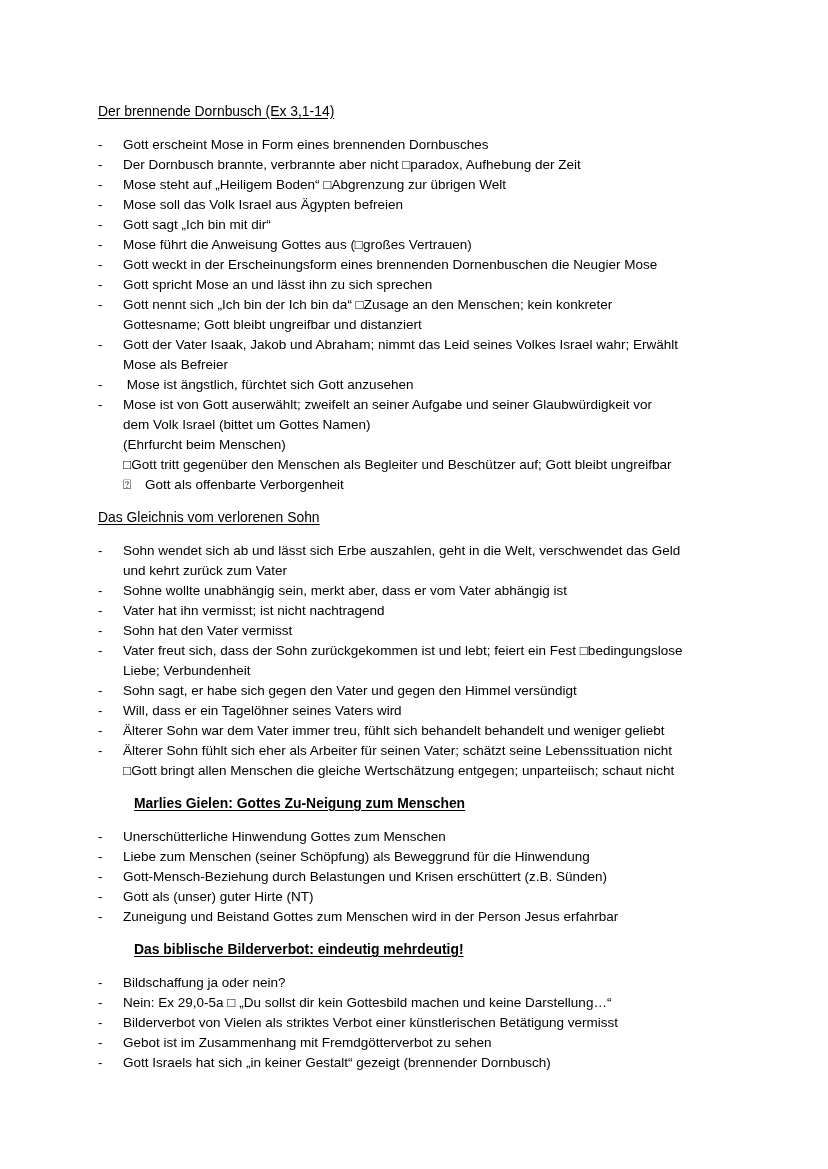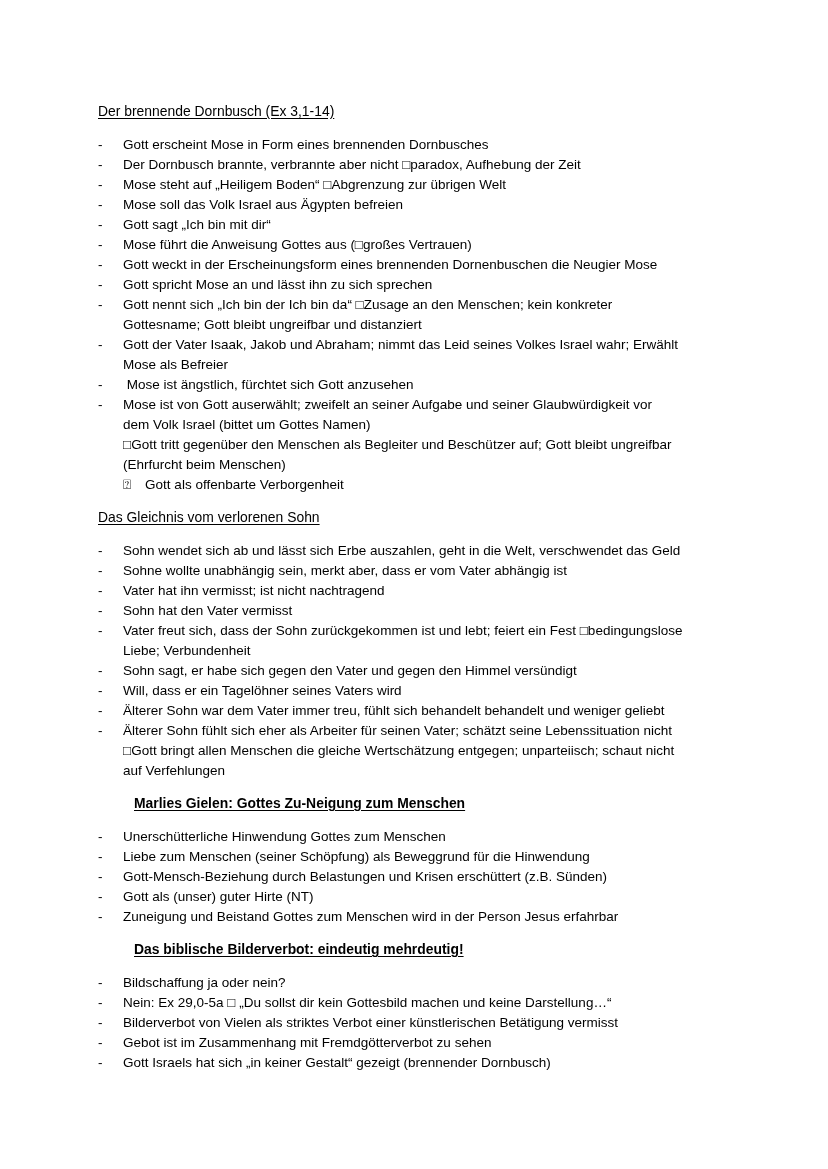--- a/index.html
+++ b/index.html
@@ -78,33 +78,34 @@
             <div class="row"><span class="marker"></span><span class="text">Mose als Befreier</span></div>
           </li>
           <li class="item type-b">
             <div class="row"><span class="marker">-</span><span class="text"> Mose ist ängstlich, fürchtet sich Gott anzusehen</span></div>
           </li>
           <li class="item type-b">
             <div class="row"><span class="marker">-</span><span class="text">Mose ist von Gott auserwählt; zweifelt an seiner Aufgabe und seiner Glaubwürdigkeit vor</span></div>
             <div class="row"><span class="marker"></span><span class="text">dem Volk Israel (bittet um Gottes Namen)</span></div>
           </li>
           <li class="item type-c">
+            <div class="row"><span class="marker"></span><span class="text">(Ehrfurcht beim Menschen)</span></div>
             <div class="row"><span class="marker"></span><span class="text">□Gott tritt gegenüber den Menschen als Begleiter und Beschützer auf; Gott bleibt ungreifbar</span></div>
-            <div class="row"><span class="marker"></span><span class="text">(Ehrfurcht beim Menschen)</span></div>
           </li>
           <li class="item type-m">
             <div class="row"><span class="marker"></span><span class="text"><span class="box-glyph">⍰</span>Gott als offenbarte Verborgenheit</span></div>
           </li>
         </ul>
       </section>
       <section>
         <h2 class="heading">Das Gleichnis vom verlorenen Sohn</h2>
         <ul class="list">
           <li class="item type-b">
             <div class="row"><span class="marker">-</span><span class="text">Sohn wendet sich ab und lässt sich Erbe auszahlen, geht in die Welt, verschwendet das Geld</span></div>
+            <div class="row"><span class="marker"></span><span class="text">und kehrt zurück zum Vater</span></div>
           </li>
           <li class="item type-b">
             <div class="row"><span class="marker">-</span><span class="text">Sohne wollte unabhängig sein, merkt aber, dass er vom Vater abhängig ist</span></div>
           </li>
           <li class="item type-b">
             <div class="row"><span class="marker">-</span><span class="text">Vater hat ihn vermisst; ist nicht nachtragend</span></div>
           </li>
           <li class="item type-b">
             <div class="row"><span class="marker">-</span><span class="text">Sohn hat den Vater vermisst</span></div>
           </li>
@@ -119,21 +120,20 @@
             <div class="row"><span class="marker">-</span><span class="text">Will, dass er ein Tagelöhner seines Vaters wird</span></div>
           </li>
           <li class="item type-b">
             <div class="row"><span class="marker">-</span><span class="text">Älterer Sohn war dem Vater immer treu, fühlt sich behandelt behandelt und weniger geliebt</span></div>
           </li>
           <li class="item type-b">
             <div class="row"><span class="marker">-</span><span class="text">Älterer Sohn fühlt sich eher als Arbeiter für seinen Vater; schätzt seine Lebenssituation nicht</span></div>
           </li>
           <li class="item type-c">
             <div class="row"><span class="marker"></span><span class="text">□Gott bringt allen Menschen die gleiche Wertschätzung entgegen; unparteiisch; schaut nicht</span></div>
-            <div class="row"><span class="marker"></span><span class="text">auf Verfehlungen</span></div>
           </li>
         </ul>
       </section>
       <section>
         <h2 class="heading bold">Marlies Gielen: Gottes Zu-Neigung zum Menschen</h2>
         <ul class="list">
           <li class="item type-b">
             <div class="row"><span class="marker">-</span><span class="text">Unerschütterliche Hinwendung Gottes zum Menschen</span></div>
           </li>
           <li class="item type-b">

